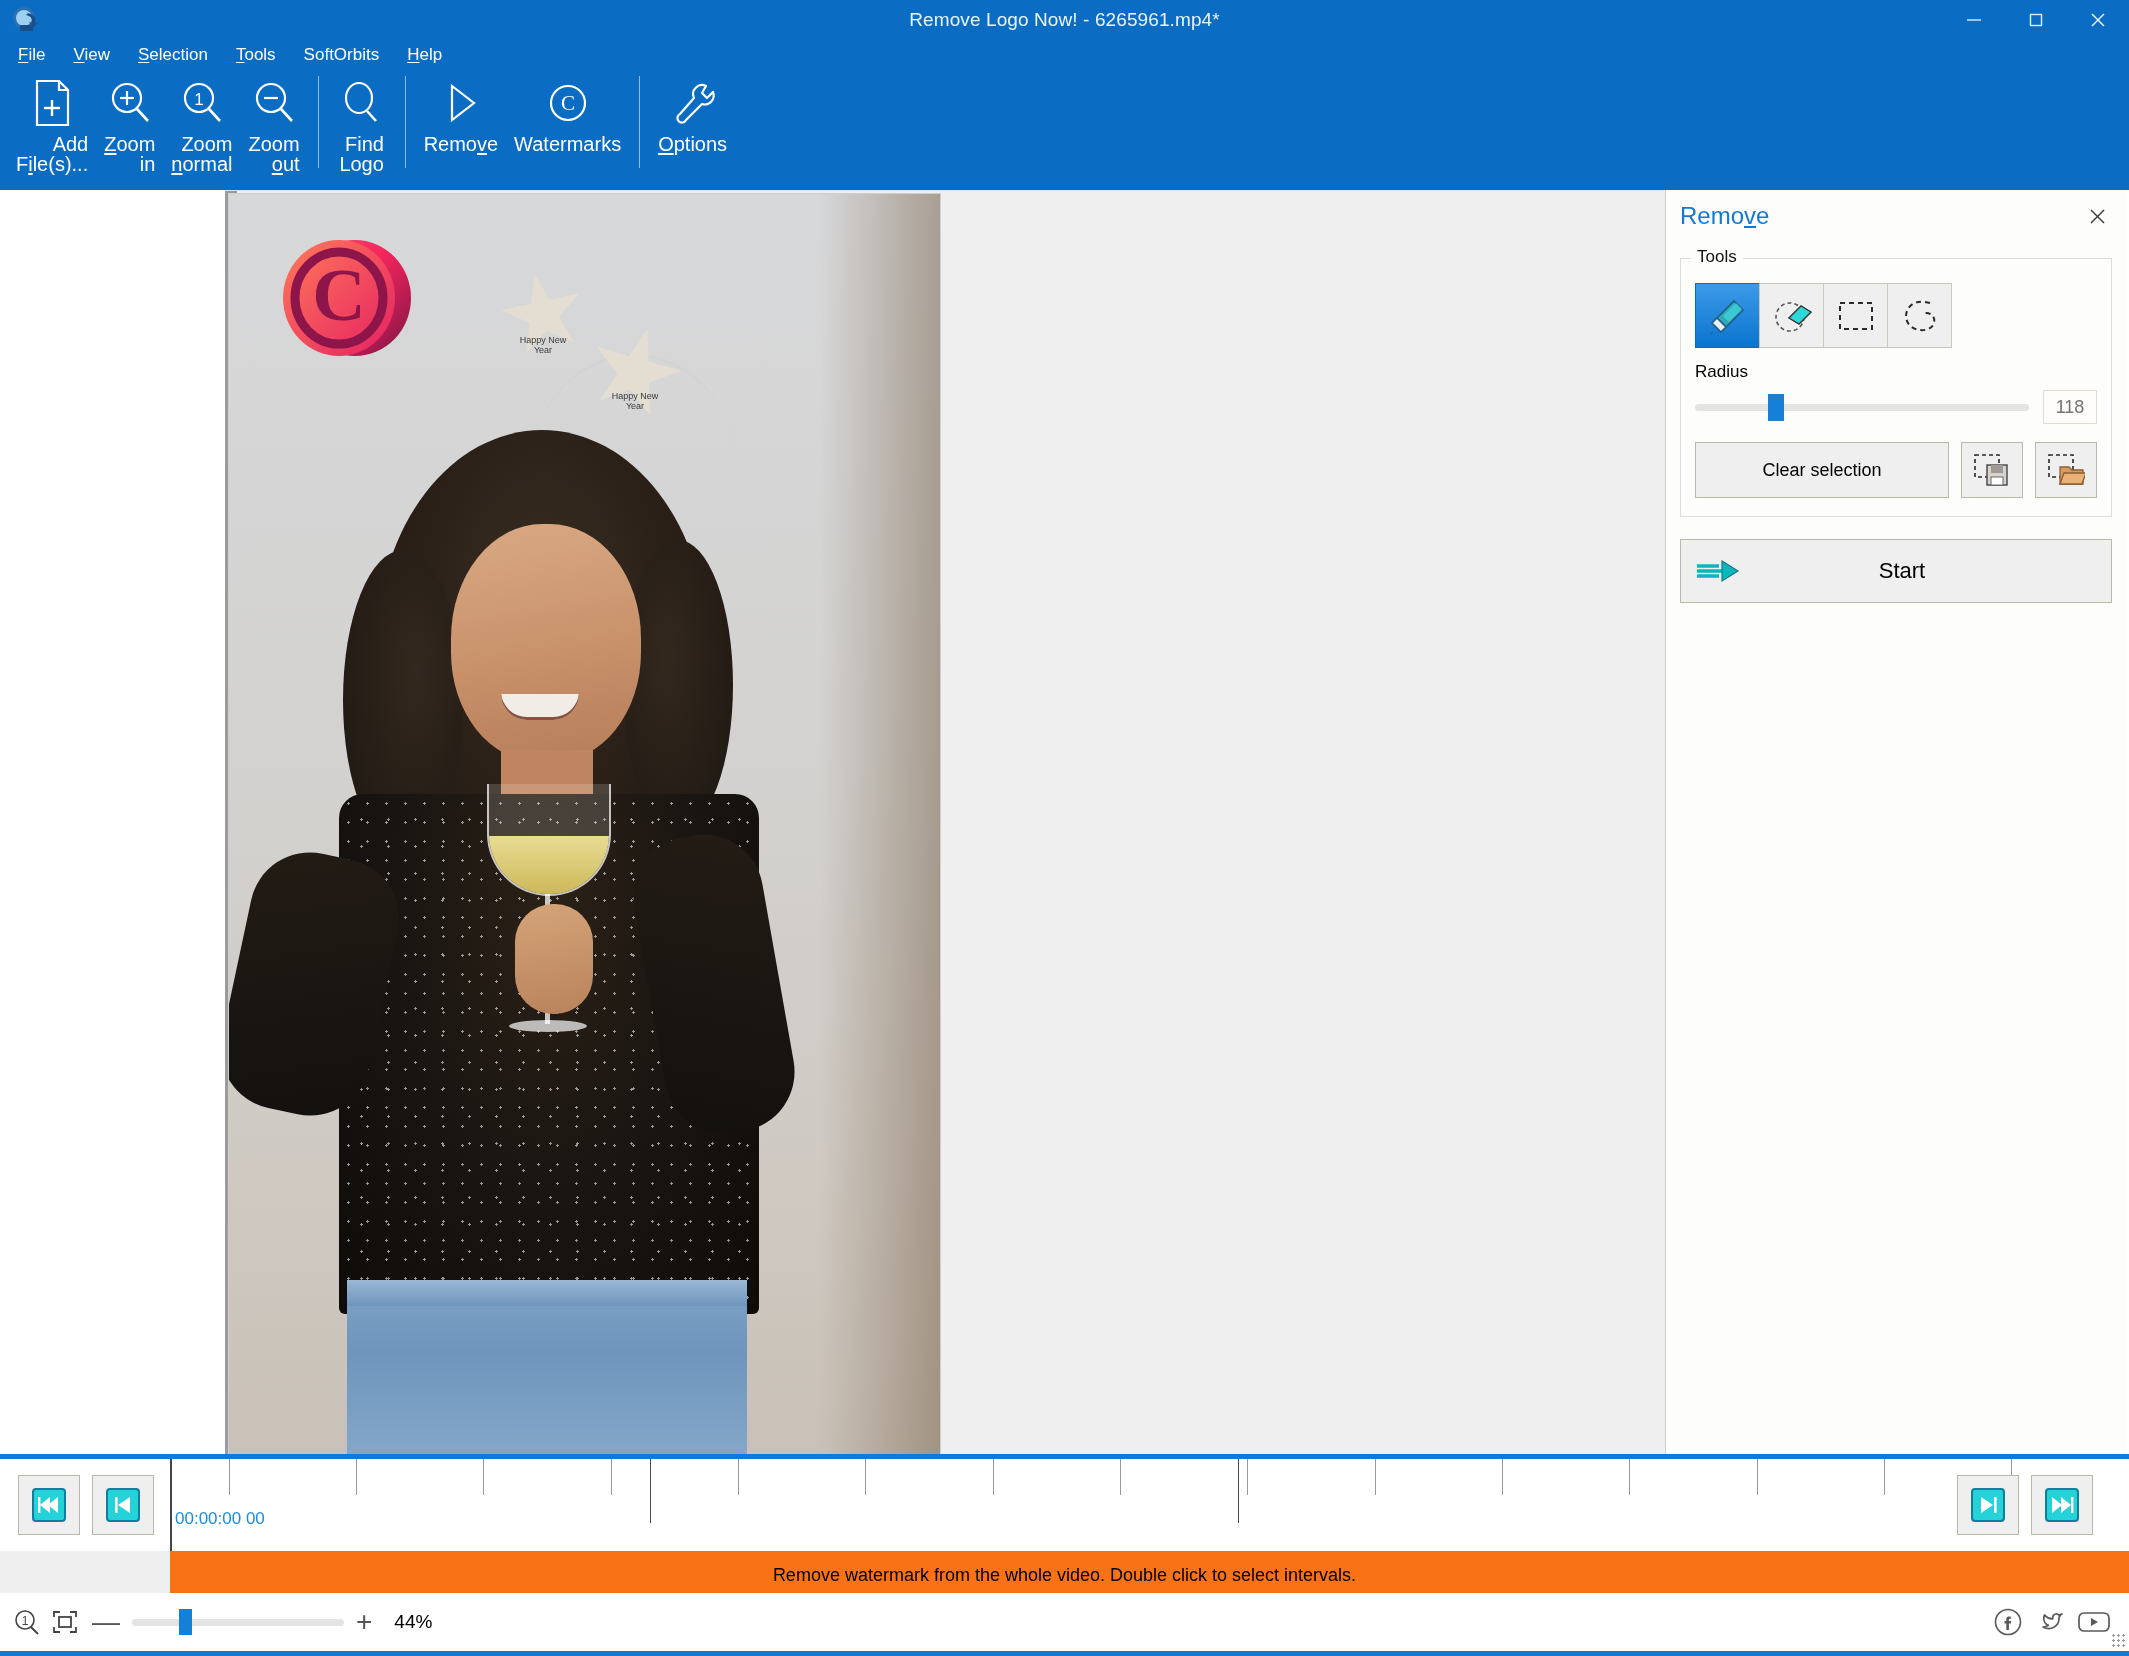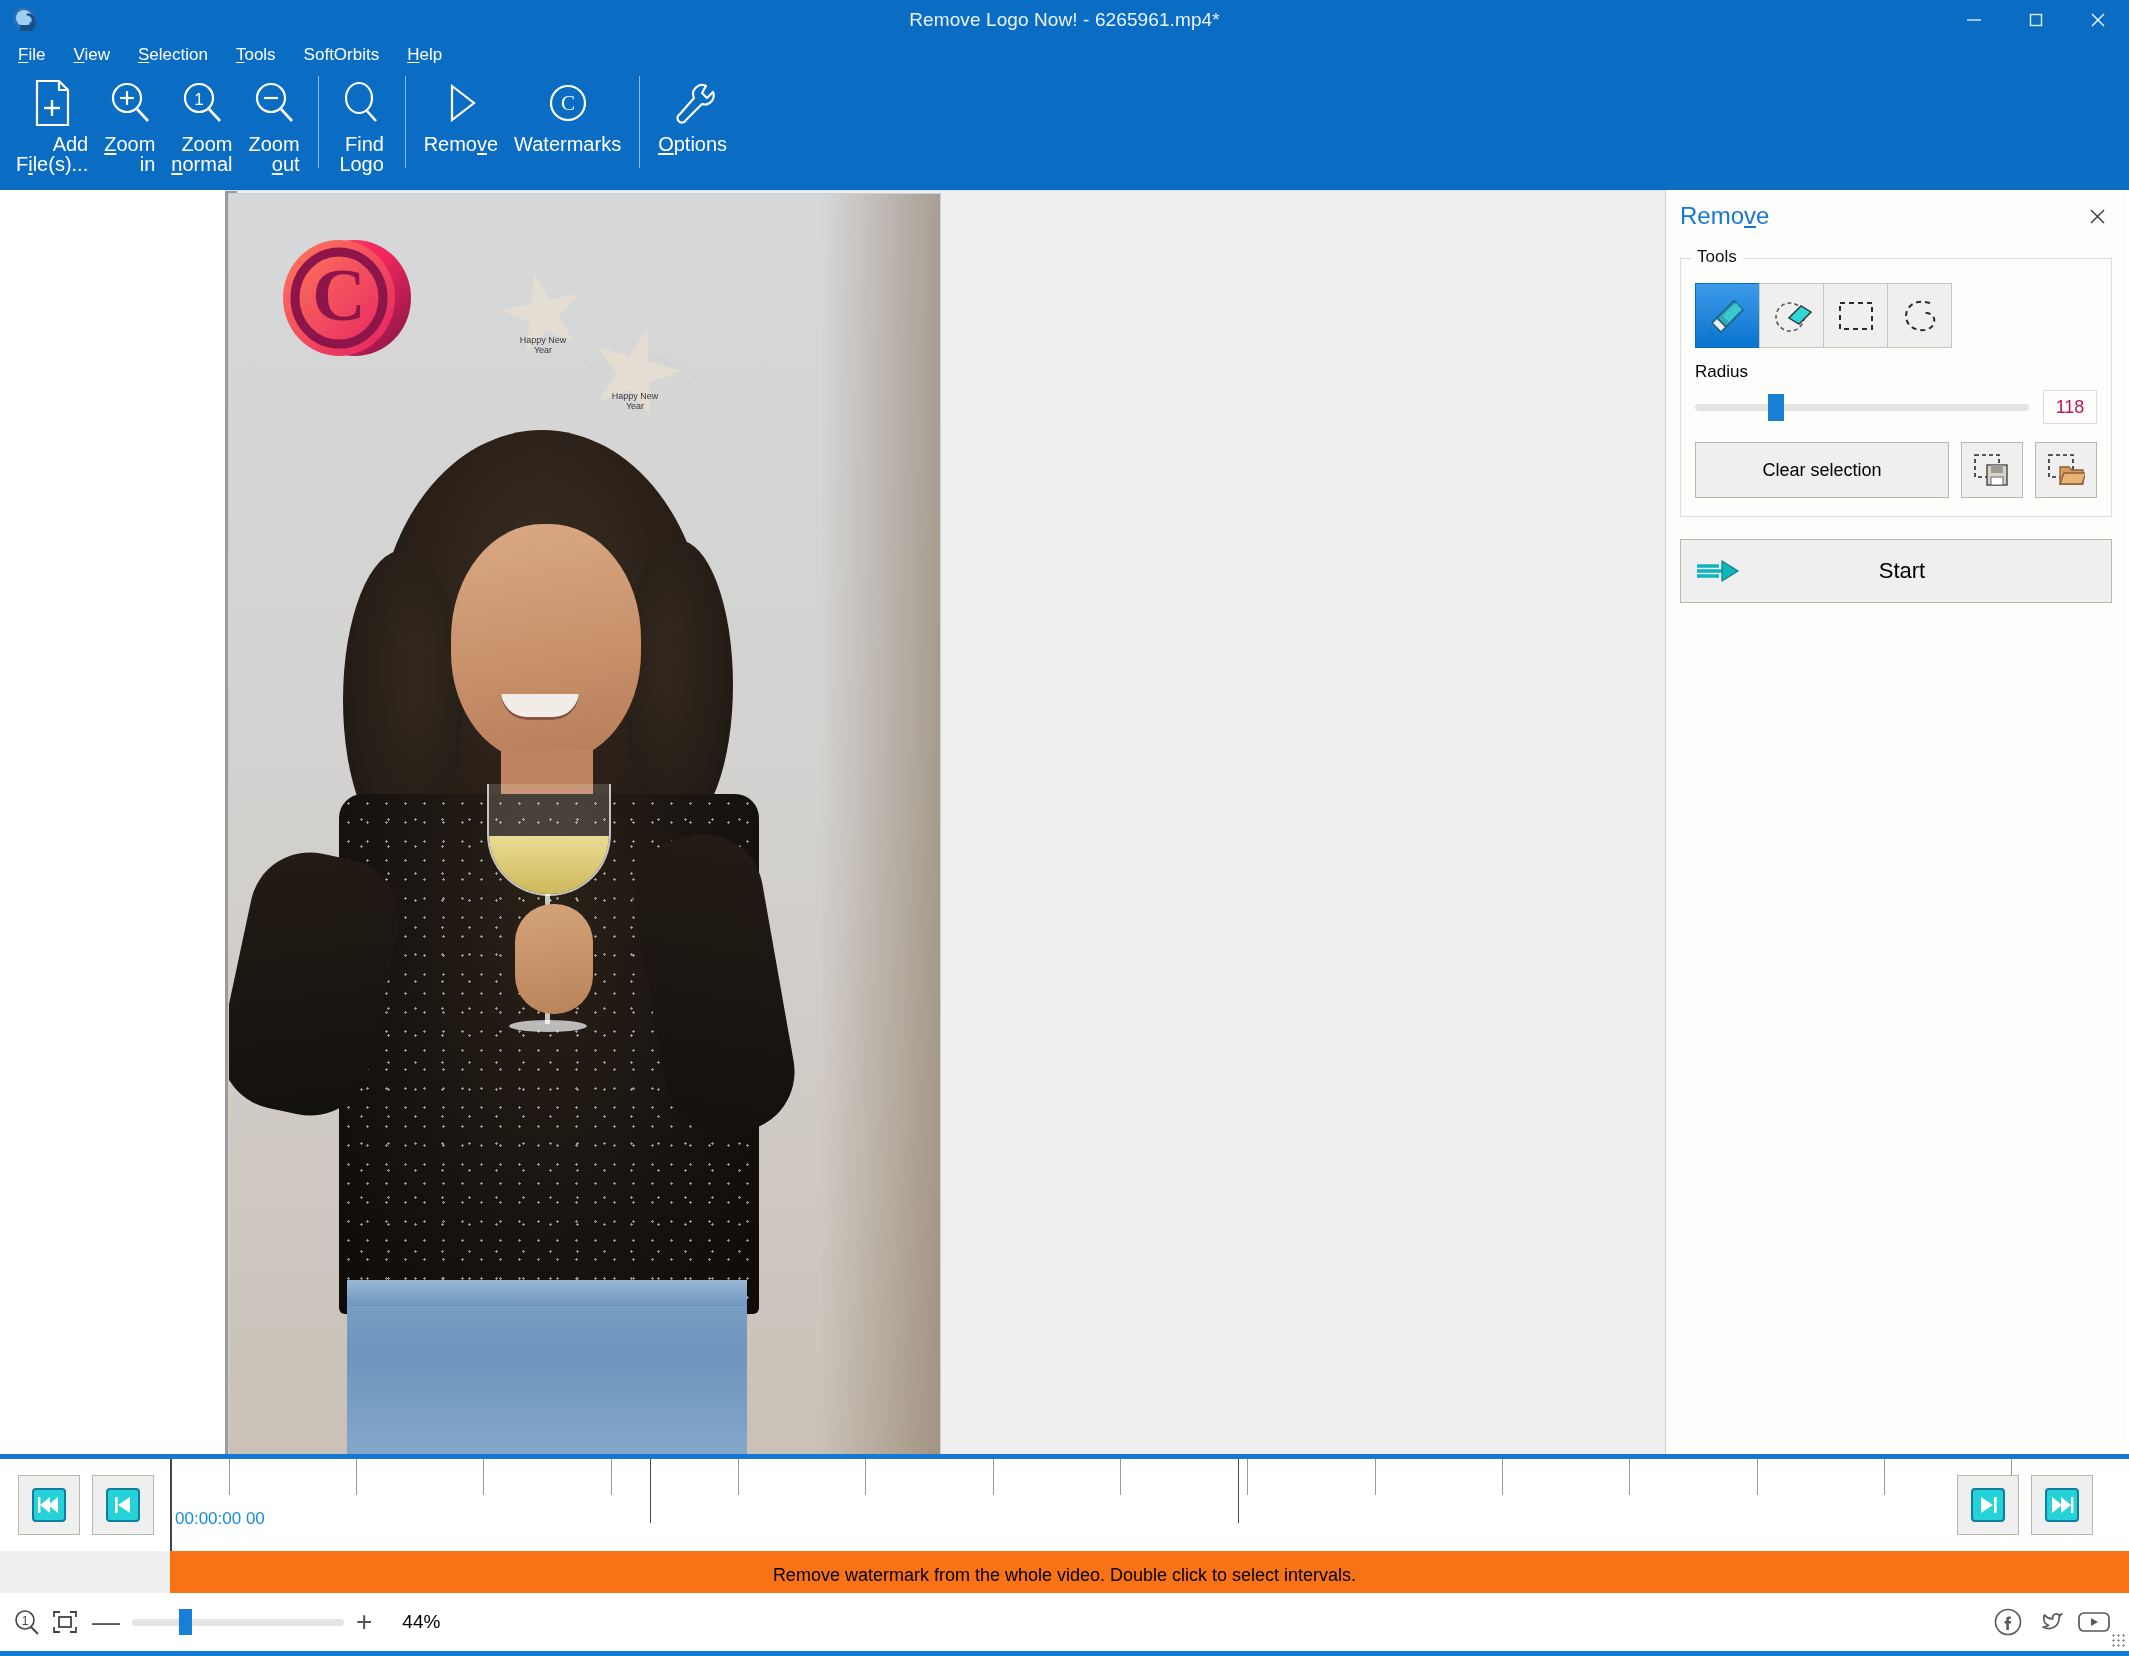--- a/index.html
+++ b/index.html
@@ -200,21 +200,21 @@
     display:flex; align-items:center; justify-content:center;
   }
   .tool-btn.active { background:linear-gradient(180deg,#3d9ae8,#0a74cf); border-color:#0a6cc0; }
   .radius-label { font-size:17px; margin-top:14px; }
   .radius-row { display:flex; align-items:center; margin-top:8px; }
   .slider { position:relative; flex:1; height:30px; }
   .slider-track { position:absolute; left:0; right:0; top:12px; height:7px; background:#e4e4e4; border-radius:4px; }
   .slider-thumb { position:absolute; top:2px; width:16px; height:27px; background:#1580d6; }
   .radius-box {
     width:54px; height:34px; border:1px solid #e2d9d2; background:#fffdfb; margin-left:14px;
-    display:flex; align-items:center; justify-content:center; font-size:18px; color:#be185d;
+    display:flex; align-items:center; justify-content:center; font-size:18px; color:#737373;
   }
   .actions-row { display:flex; margin-top:18px; }
   .clear-btn {
     flex:1; height:56px; border:1px solid #b9b9aa; background:#efefef;
     display:flex; align-items:center; justify-content:center; font-size:18px;
   }
   .sq-btn {
     width:62px; height:56px; border:1px solid #b9b9aa; background:#efefef; margin-left:12px;
     display:flex; align-items:center; justify-content:center;
   }
@@ -254,21 +254,21 @@
   }
   .tl-status-gutter { position:absolute; left:0; top:0; width:170px; height:42px; background:#efefef; }
   .zoombar {
     position:absolute; left:0; right:0; top:134px; height:58px; display:flex; align-items:center;
     padding-left:10px; background:#fff;
   }
   .zb-ico { width:34px; height:34px; display:flex; align-items:center; justify-content:center; margin-right:4px; }
   .zb-slider { position:relative; width:212px; height:30px; margin:0 6px; }
   .zb-track { position:absolute; left:0; right:0; top:12px; height:7px; background:#e4e4e4; border-radius:4px; }
   .zb-thumb { position:absolute; top:2px; width:13px; height:26px; background:#1580d6; }
-  .zb-pct { font-size:19px; margin-left:24px; }
+  .zb-pct { font-size:19px; margin-left:16px; }
   .socials { position:absolute; right:18px; top:0; height:58px; display:flex; align-items:center; gap:12px; }
   .grip { position:absolute; right:4px; bottom:4px; width:14px; height:14px;
     background-image:radial-gradient(#9a9a9a 1px, transparent 1.2px); background-size:5px 5px; }
   .minus, .plus { font-size:28px; color:#555; line-height:1; padding:0 6px; }
   svg { display:block; }
 </style>
 </head>
 <body>
 
 <div id="app">

